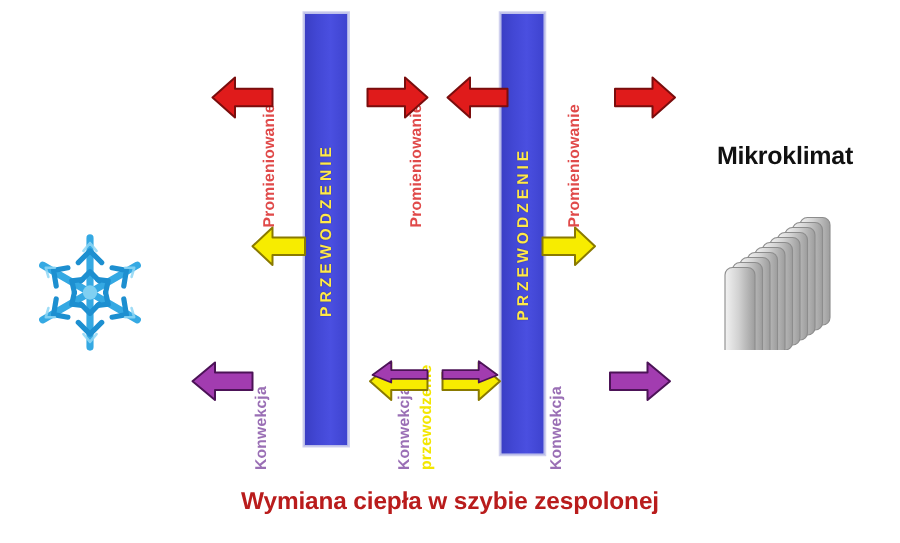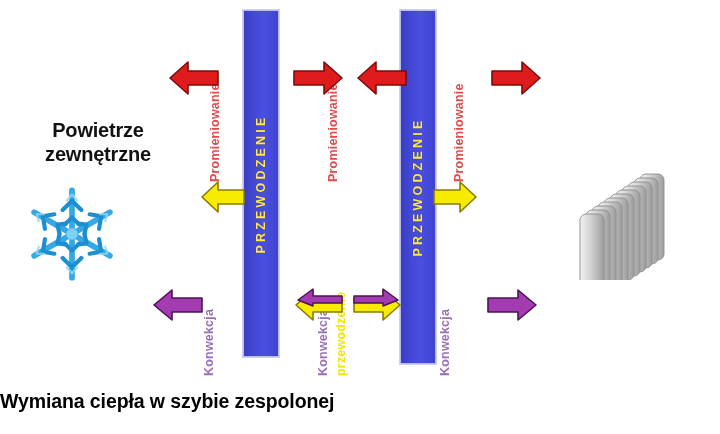--- a/index.html
+++ b/index.html
@@ -75,41 +75,37 @@
   .arrow {
     position: absolute;
   }
 
   
   #caption {
     position: absolute;
     left: 0;
     top: 390px;
     width: 720px;
-    text-align: left;
+    text-align: center;
     font-family: "Liberation Sans", sans-serif;
     font-weight: bold;
     font-size: 19.5px;
-    color: #000000;
+    color: #b91c1c;
     letter-spacing: -0.1px;
   }
 
   
   #snowflake { position: absolute; left: 16px; top: 182px; width: 112px; height: 104px; }
   #radiator  { position: absolute; left: 578px; top: 172px; width: 118px; height: 108px; }
 </style>
 </head>
 <body>
 
 <div id="stage">
 
-  <div class="side-heading" id="heading-left">
-    <div>Powietrze</div>
-    <div>zewnętrzne</div>
-  </div>
 
   <div id="snowflake">
     <svg viewBox="0 0 100 100" width="112" height="104" aria-hidden="true">
       <g stroke="#35a9e3" stroke-width="5.5" stroke-linecap="round" fill="none">
         <line x1="50" y1="8" x2="50" y2="92"></line>
         <line x1="13.6" y1="29" x2="86.4" y2="71"></line>
         <line x1="13.6" y1="71" x2="86.4" y2="29"></line>
       </g>
       <g stroke="#1d8fd0" stroke-width="4" stroke-linecap="round" fill="none">
 
@@ -213,20 +209,21 @@
     </svg>
   </div>
 
   <div class="arrow" style="left:486px; top:286px; width:52px; height:38px;">
     <svg viewBox="0 0 52 38" width="52" height="38">
       <polygon points="50,19 32,4 32,12 2,12 2,26 32,26 32,34" fill="#a23cb0" stroke="#4c1357" stroke-width="1.6" stroke-linejoin="round"></polygon>
     </svg>
   </div>
 
   <div class="side-heading" id="heading-right">
+    <div>Mikroklimat</div>
   </div>
 
   <div id="radiator">
     <svg viewBox="0 0 118 108" width="118" height="108" aria-hidden="true">
       <defs>
         <linearGradient id="finFront" x1="0" y1="0" x2="1" y2="0">
           <stop offset="0%" stop-color="#f2f2f2"></stop>
           <stop offset="45%" stop-color="#d2d2d2"></stop>
           <stop offset="100%" stop-color="#9d9d9d"></stop>
         </linearGradient>

